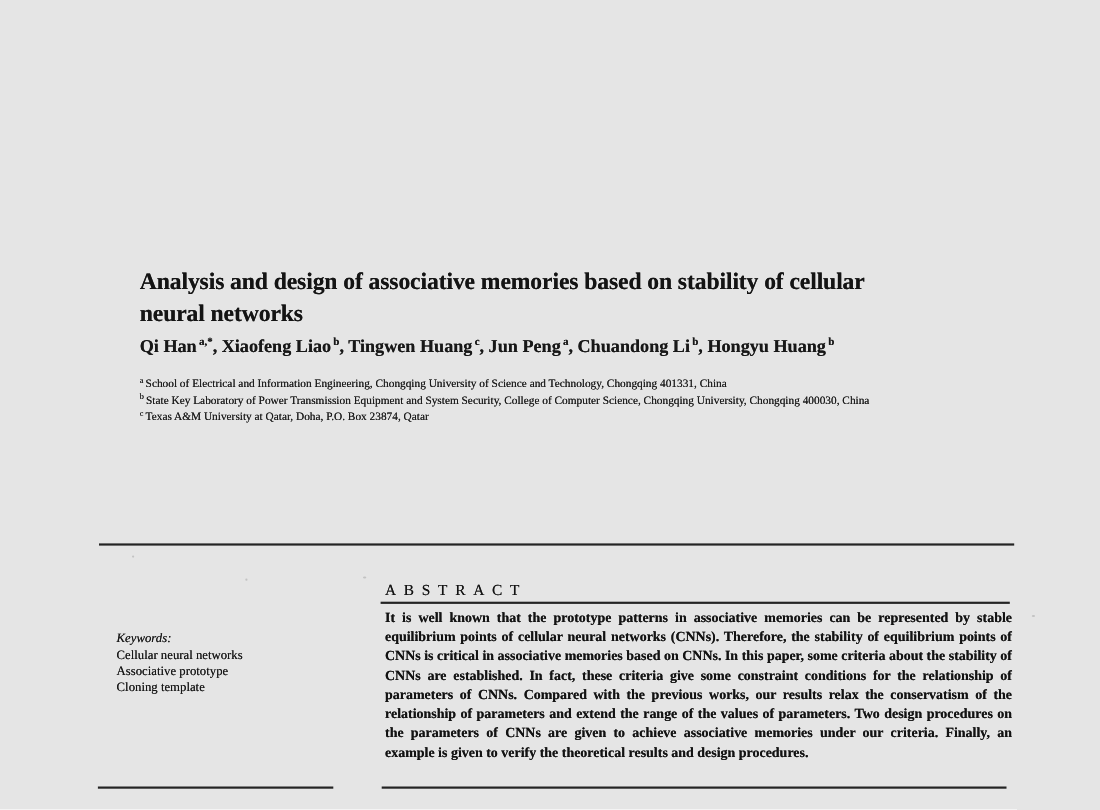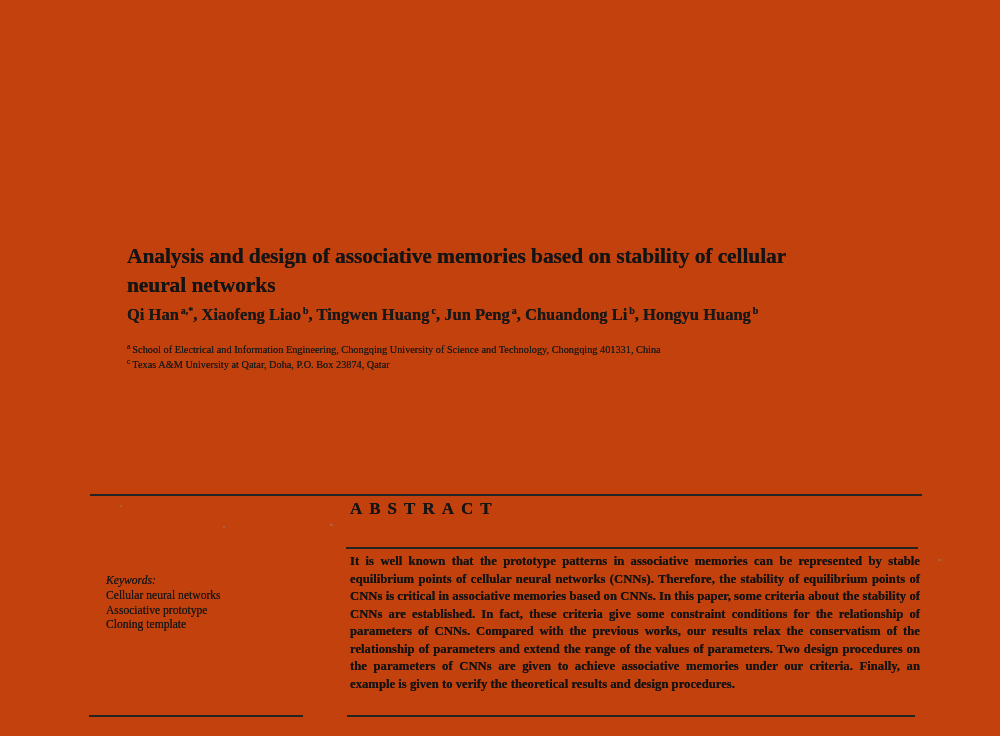--- a/index.html
+++ b/index.html
@@ -4,21 +4,21 @@
 <style>
   html, body {
     margin: 0;
     padding: 0;
     background: #ffffff;
   }
   .page {
     position: relative;
     width: 1000px;
     height: 736px;
-    background: #c2410c;
+    background: #e5e5e5;
     font-family: "Liberation Serif", "DejaVu Serif", serif;
     color: #161616;
     overflow: hidden;
     
     text-shadow: 0 0 0.4px rgba(20,20,20,0.85);
   }
 
   .title {
     position: absolute;
     left: 127px;
@@ -72,23 +72,23 @@
     background: #242424;
   }
   .rule-top    { left: 90px;  top: 494px; width: 832px; height: 2px; }
   .rule-abs    { left: 346px; top: 547px; width: 572px; height: 1.7px; }
   .rule-bl     { left: 89px;  top: 715px; width: 214px; height: 2px; }
   .rule-br     { left: 347px; top: 715px; width: 568px; height: 2px; }
 
   .abs-head {
     position: absolute;
     left: 350px;
-    top: 499px;
-    font-size: 17px;
-    font-weight: 700;
+    top: 530px;
+    font-size: 14px;
+    font-weight: 400;
     letter-spacing: 7px;
     color: #141414;
   }
 
   .keywords {
     position: absolute;
     left: 106px;
     top: 574px;
     width: 230px;
     font-size: 11.6px;
@@ -127,20 +127,21 @@
 
   <h1 class="title">
     <span class="tline">Analysis and design of associative memories based on stability of cellular</span>
     <span class="tline">neural networks</span>
   </h1>
 
   <div class="authors"><span><span>Qi Han</span><sup>a,*</sup><span>, </span></span><span><span>Xiaofeng Liao</span><sup>b</sup><span>, </span></span><span><span>Tingwen Huang</span><sup>c</sup><span>, </span></span><span><span>Jun Peng</span><sup>a</sup><span>, </span></span><span><span>Chuandong Li</span><sup>b</sup><span>, </span></span><span><span>Hongyu Huang</span><sup>b</sup><span></span></span></div>
 
   <div class="affils">
     <div class="affil"><sup>a</sup><span>School of Electrical and Information Engineering, Chongqing University of Science and Technology, Chongqing 401331, China</span></div>
+    <div class="affil"><sup>b</sup><span>State Key Laboratory of Power Transmission Equipment and System Security, College of Computer Science, Chongqing University, Chongqing 400030, China</span></div>
     <div class="affil"><sup>c</sup><span>Texas A&amp;M University at Qatar, Doha, P.O. Box 23874, Qatar</span></div>
   </div>
 
   <div class="rule rule-top"></div>
 
   <div class="abs-head">ABSTRACT</div>
   <div class="rule rule-abs"></div>
 
   <div class="keywords">
     <div class="kw-head">Keywords:</div>

